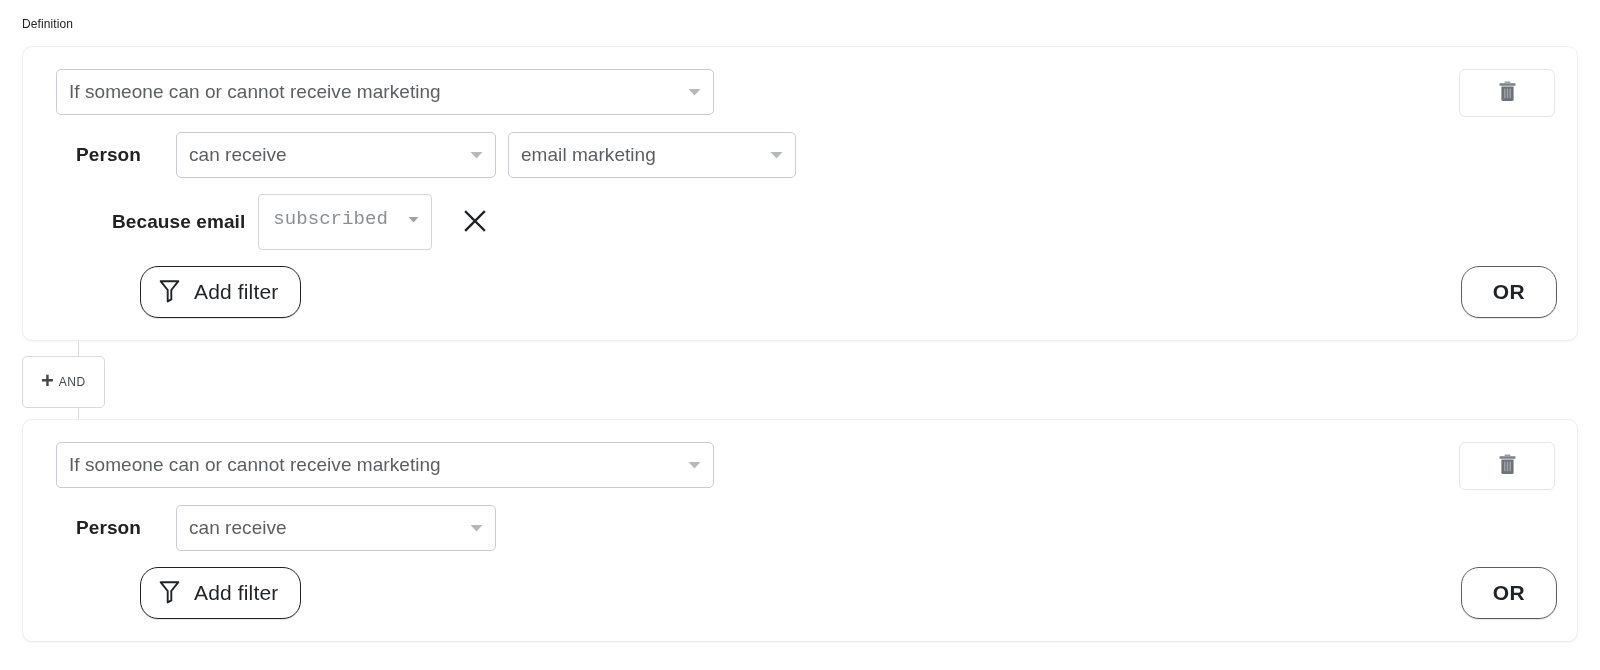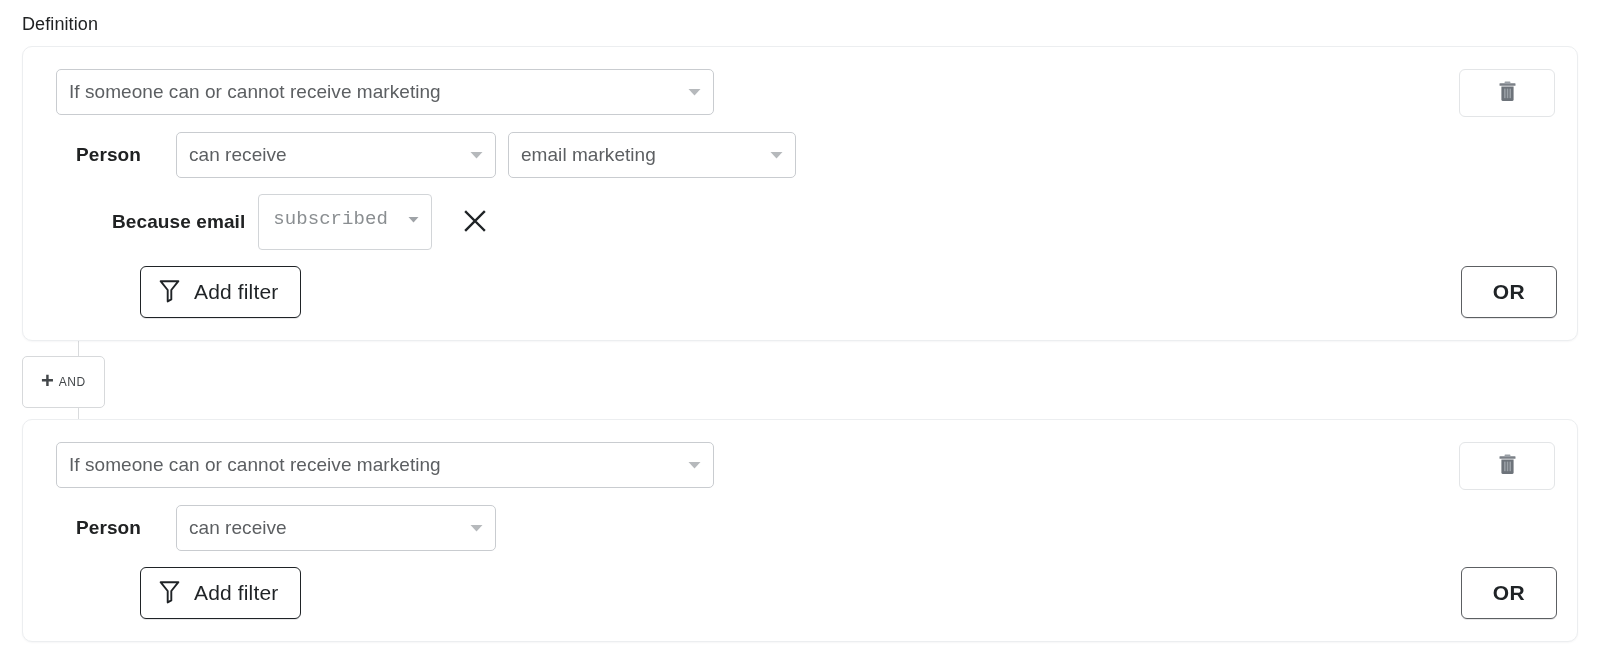--- a/index.html
+++ b/index.html
@@ -19,21 +19,21 @@
   .page {
     position: relative;
     width: 1600px;
     height: 670px;
     box-sizing: border-box;
     padding: 0 22px;
   }
 
   
   .section-label {
-    font-size: 18px;
+    font-size: 12px;
     line-height: 20px;
     color: #202223;
     padding-top: 14px;
     padding-bottom: 12px;
     letter-spacing: 0.1px;
   }
 
   
   .connector {
     position: absolute;
@@ -142,21 +142,21 @@
     background: transparent;
     border: none;
     padding: 0;
   }
 
   
   .btn {
     box-sizing: border-box;
     background: #ffffff;
     border: 1px solid #1f2326;
-    border-radius: 6px;
+    border-radius: 18px;
     display: inline-flex;
     align-items: center;
     justify-content: center;
     cursor: pointer;
     font-family: inherit;
     box-shadow: 0 1px 0 rgba(16,24,40,0.10);
   }
   .btn-add-filter {
     height: 52px;
     padding: 0 22px 0 18px;

